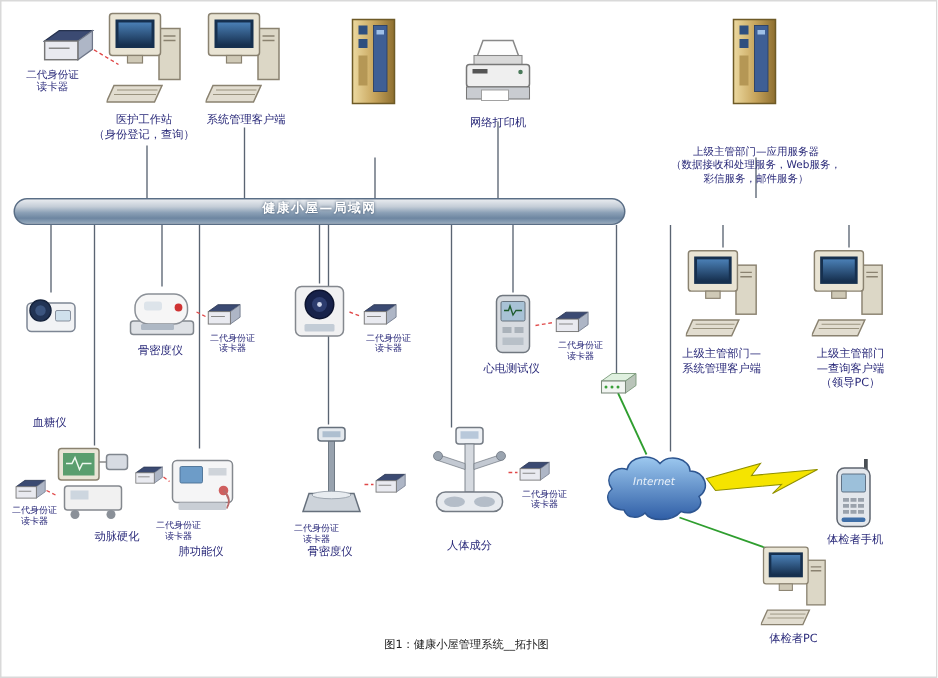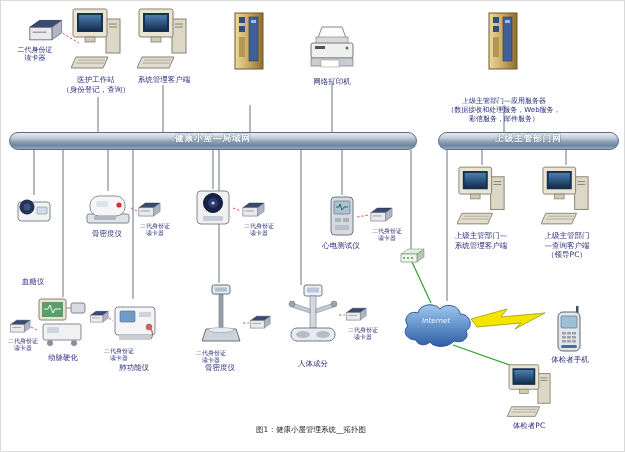--- a/index.html
+++ b/index.html
@@ -227,23 +227,20 @@
         <path d="M30 326 L36 329"></path>
         <path d="M108 317 L112 320"></path>
       <path d="M242 322 L248 322"></path>
         <path d="M338 314 L344 314"></path>
     </g>
   </svg>
 
   <div class="bus" style="left:8px;top:131px;width:408px;">
     <span>健康小屋—局域网</span>
   </div>
-  <div class="bus" style="left:437px;top:131px;width:181px;">
-    <span>上级主管部门网</span>
-  </div>
 
   <svg class="icon" style="left:26px;top:18px;" width="36" height="25">
       <use href="#sym-reader"></use>
     </svg>
   <svg class="icon" style="left:70px;top:6px;" width="52" height="64">
       <use href="#sym-computer"></use>
     </svg>
   <svg class="icon" style="left:136px;top:6px;" width="52" height="64">
       <use href="#sym-computer"></use>
     </svg>
@@ -338,21 +335,21 @@
   <div class="lbl tiny" style="left:132px;top:221px;width:44px;">二代身份证
 读卡器</div>
   <div class="lbl tiny" style="left:236px;top:221px;width:44px;">二代身份证
 读卡器</div>
   <div class="lbl" style="left:302px;top:240px;width:76px;">心电测试仪</div>
   <div class="lbl tiny" style="left:364px;top:226px;width:44px;">二代身份证
 读卡器</div>
 
   <div class="lbl tiny" style="left:0;top:336px;width:44px;">二代身份证
 读卡器</div>
-  <div class="lbl" style="left:32px;top:352px;width:60px;">动脉硬化</div>
+  <div class="lbl" style="left:32px;top:352px;width:60px;text-align:right;">动脉硬化</div>
   <div class="lbl tiny" style="left:96px;top:346px;width:44px;">二代身份证
 读卡器</div>
   <div class="lbl" style="left:104px;top:362px;width:58px;">肺功能仪</div>
   <div class="lbl tiny" style="left:188px;top:348px;width:44px;">二代身份证
 读卡器</div>
   <div class="lbl" style="left:192px;top:362px;width:54px;">骨密度仪</div>
   <div class="lbl tiny" style="left:340px;top:325px;width:44px;">二代身份证
 读卡器</div>
   <div class="lbl" style="left:284px;top:358px;width:56px;">人体成分</div>
 

